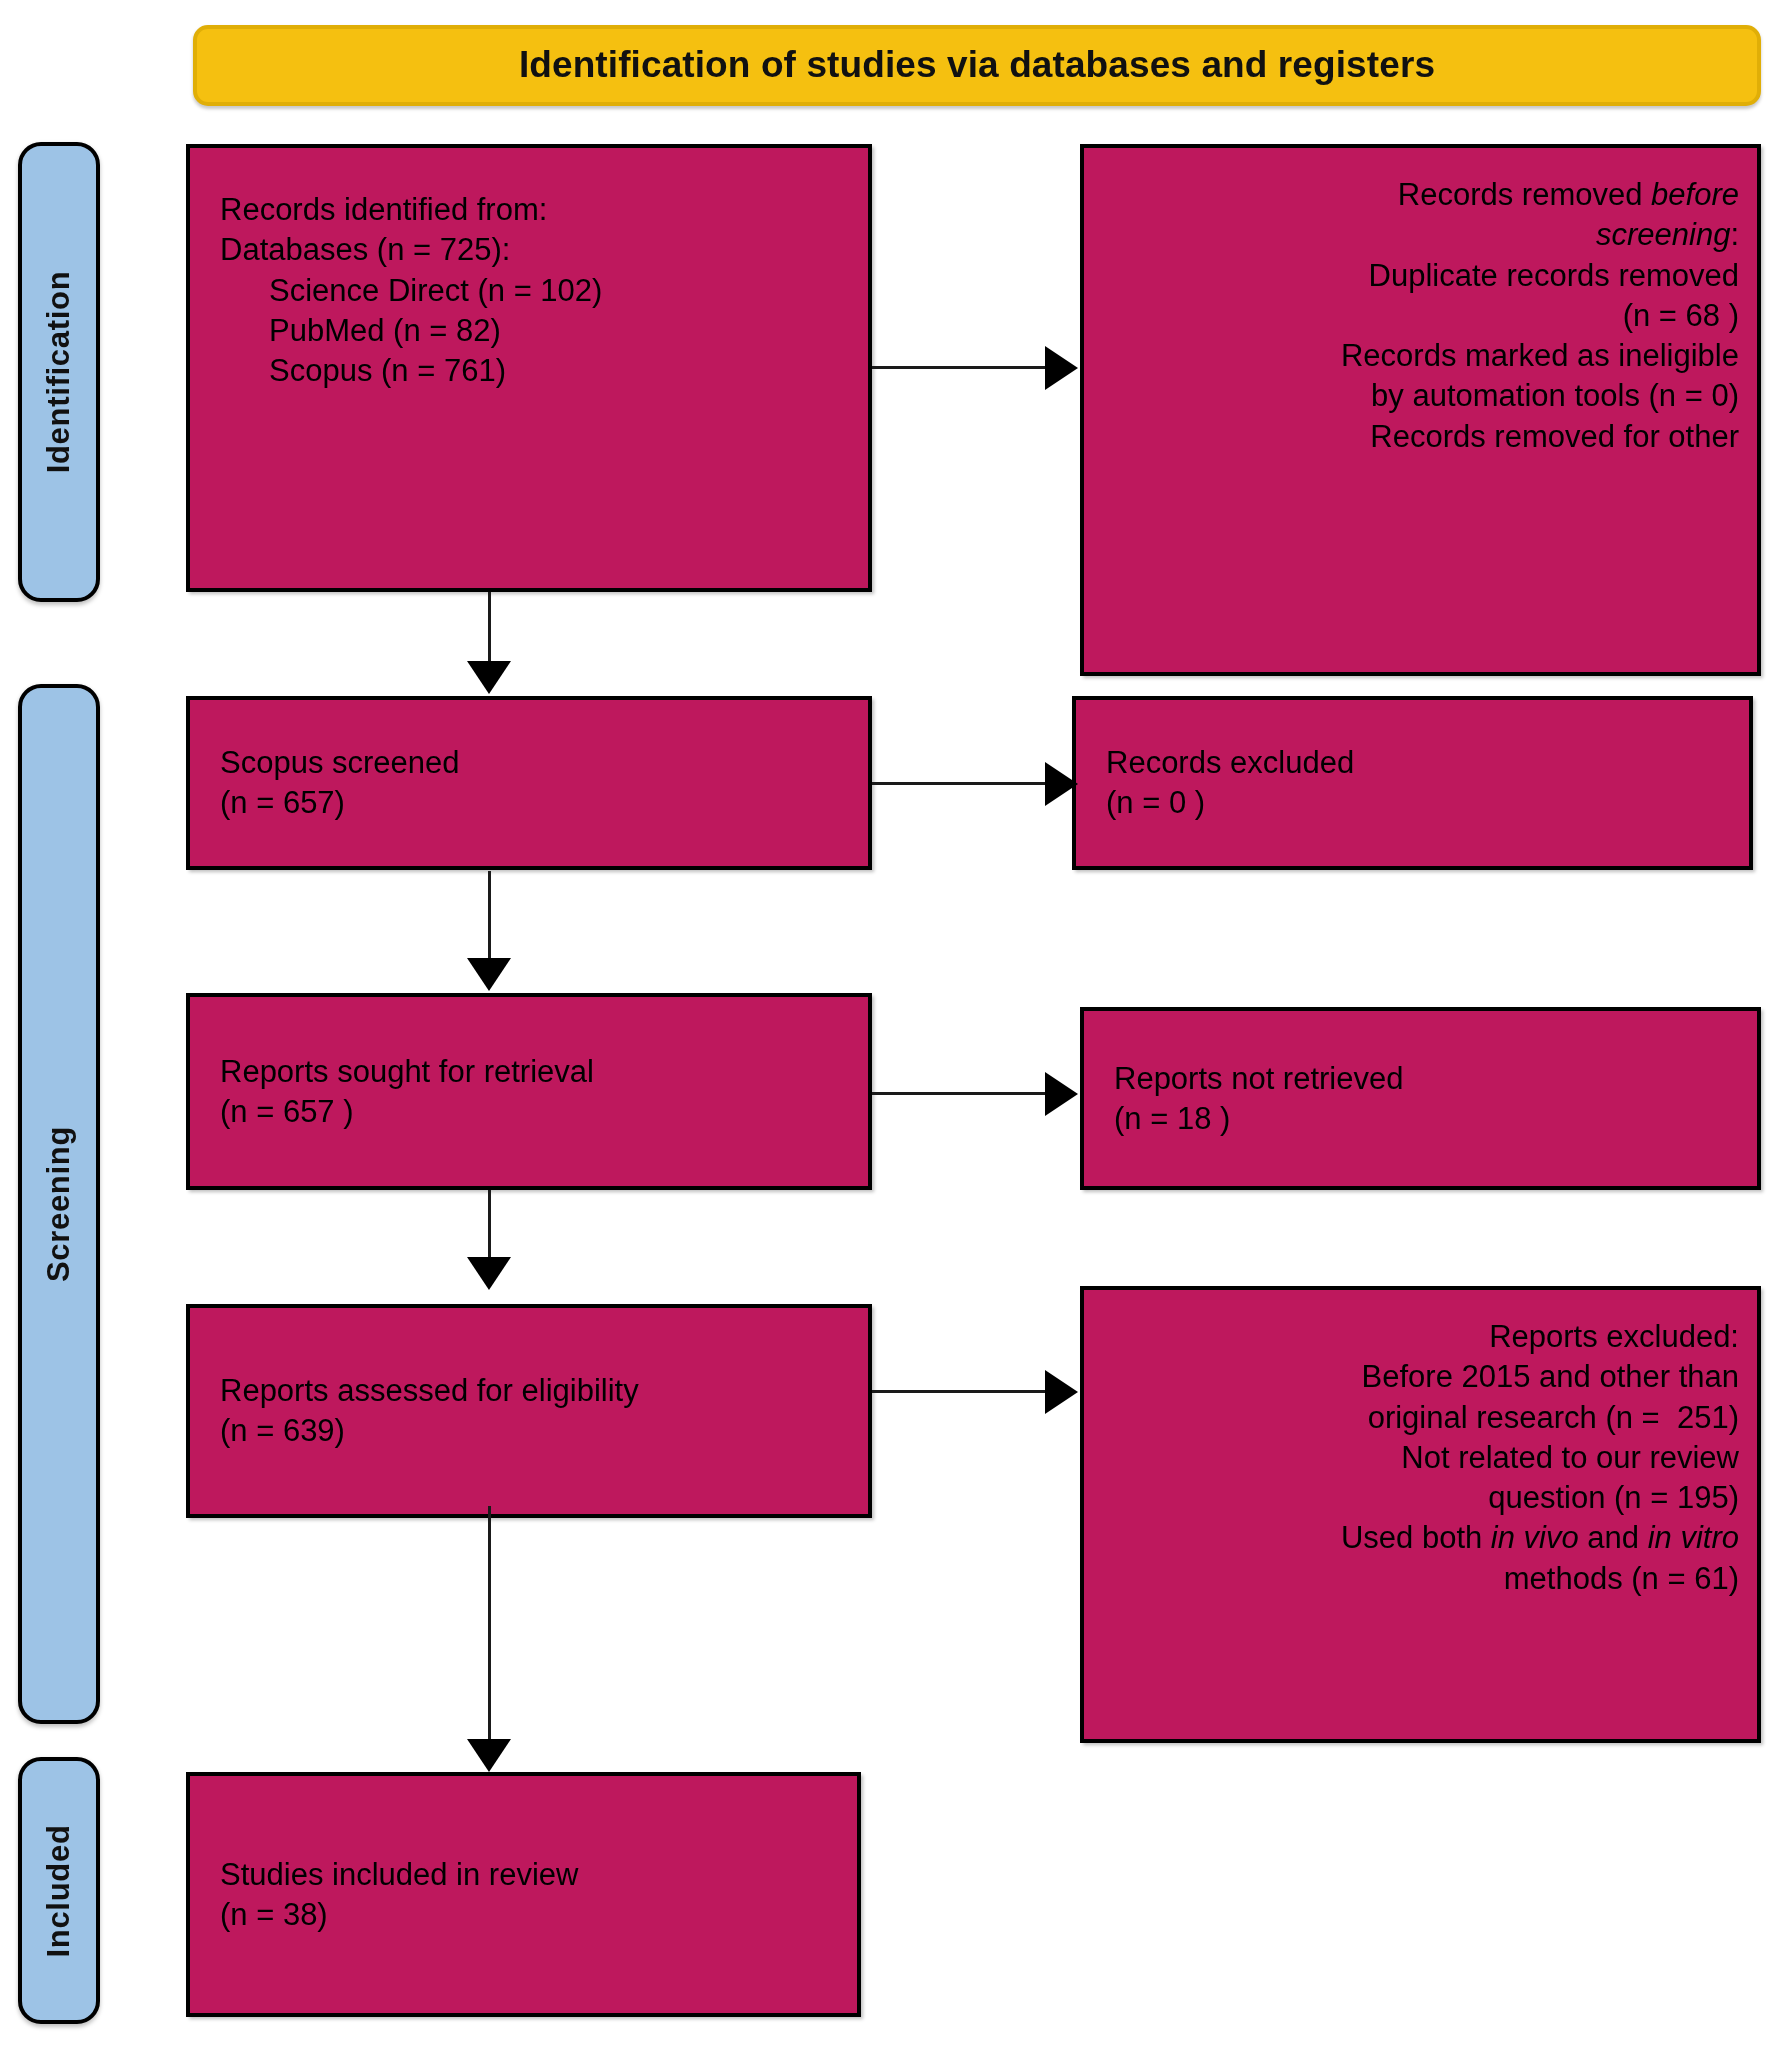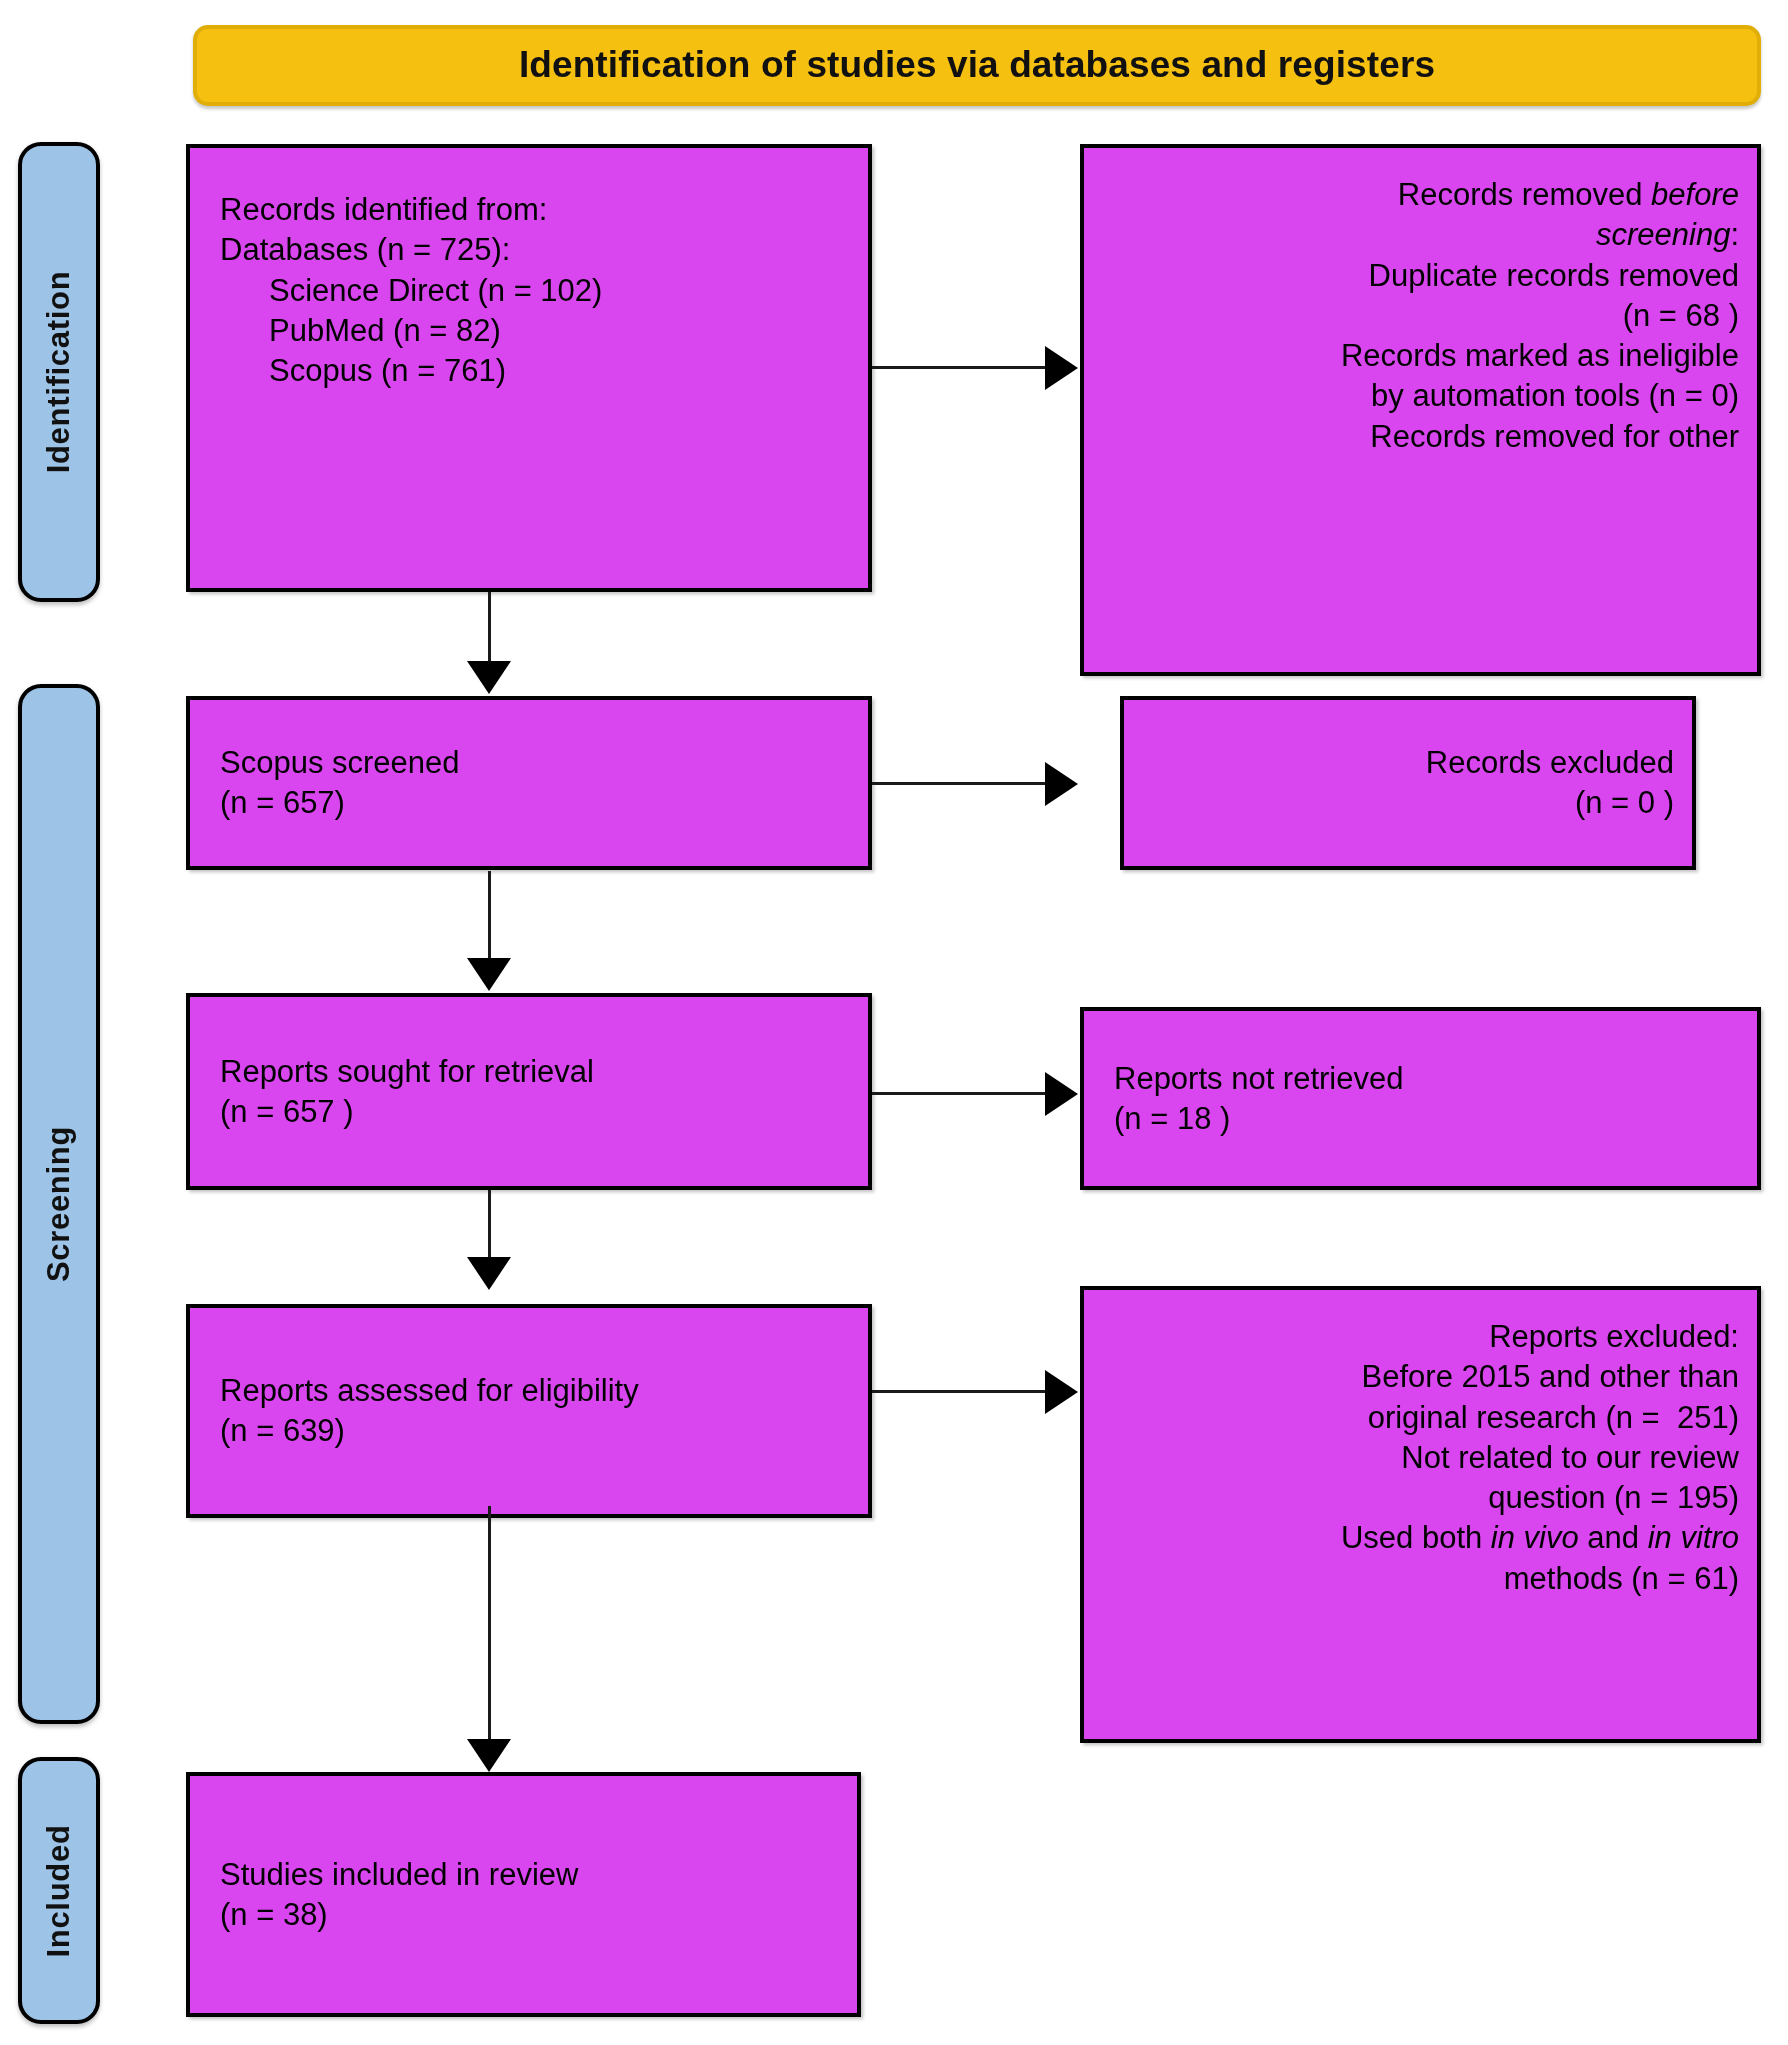--- a/index.html
+++ b/index.html
@@ -61,21 +61,21 @@
     color: #111111;
     letter-spacing: 0.7px;
   }
   #stage-identification { left: 18px; top: 142px;  width: 82px; height: 460px; }
   #stage-screening      { left: 18px; top: 684px; width: 82px; height: 1040px; }
   #stage-included       { left: 18px; top: 1757px; width: 82px; height: 267px; }
 
   
   .fbox {
     position: absolute;
-    background: #d946ef;
+    background: #be185d;
     border: 4.8px solid #000000;
     box-sizing: border-box;
     box-shadow: 2.7px 3.4px 3.4px rgba(0,0,0,0.25);
   }
   .fbox-inner {
     position: absolute;
     left: 30px;
     right: 18px;
     top: 50%;
     transform: translateY(-50%);
@@ -86,21 +86,21 @@
     line-height: 1.30;
     color: #000000;
     white-space: pre-wrap;
   }
   .indent { padding-left: 49px; }
   em { font-style: italic; }
 
   #box-identified  { left: 186px;  top: 144px;  width: 686px; height: 448px; }
   #box-removed     { left: 1080px; top: 144px;  width: 681px;  height: 532px; }
   #box-screened    { left: 186px;  top: 696px; width: 686px; height: 174px; }
-  #box-excluded    { left: 1120px; top: 696px; width: 576px;  height: 174px; text-align: right; }
+  #box-excluded    { left: 1072px; top: 696px; width: 681px;  height: 174px; }
   #box-sought      { left: 186px;  top: 993px; width: 686px; height: 197px; }
   #box-notretr     { left: 1080px; top: 1007px; width: 681px;  height: 183px; padding-left: 23px; }
   #box-assessed    { left: 186px;  top: 1304px; width: 686px; height: 214px; }
   #box-repexcluded { left: 1080px; top: 1286px; width: 681px;  height: 457px; }
   #box-included    { left: 186px;  top: 1772px; width: 675px;  height: 245px; }
 
   #box-removed .fbox-inner,
   #box-repexcluded .fbox-inner { top: 27px; transform: none; text-align: right; }
   #box-identified .fbox-inner  { top: 42px; transform: none; }
 

